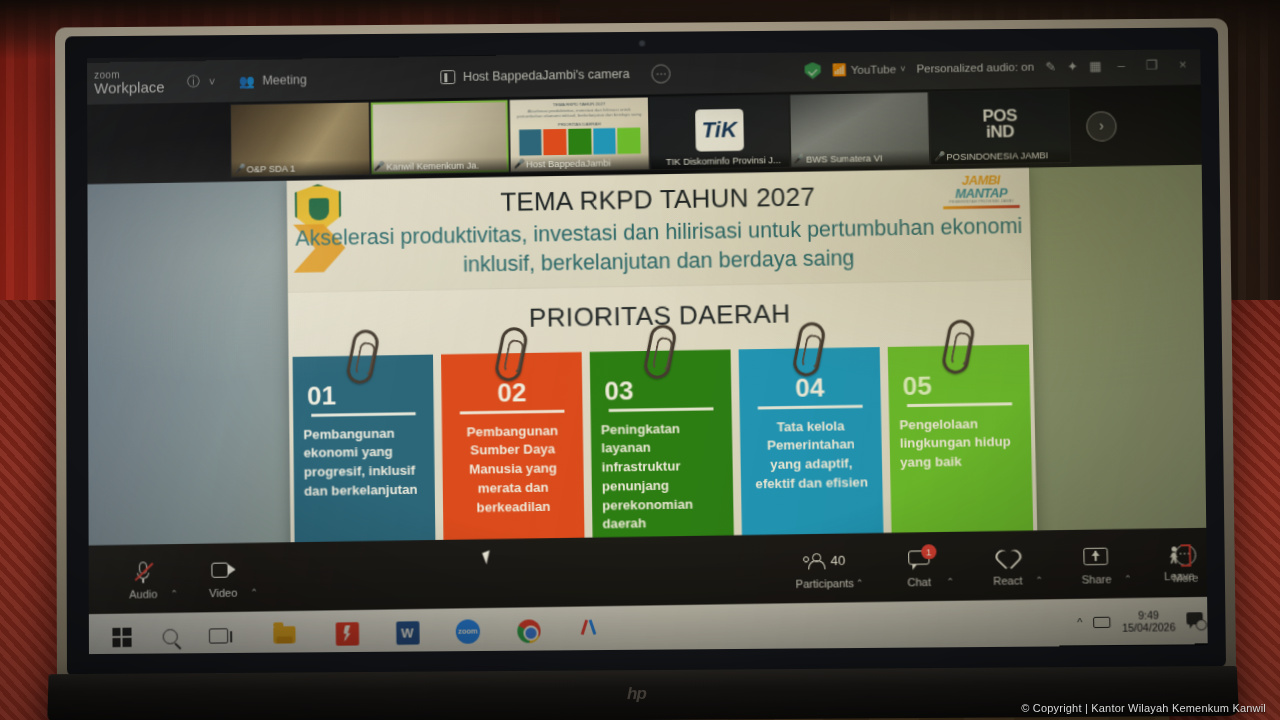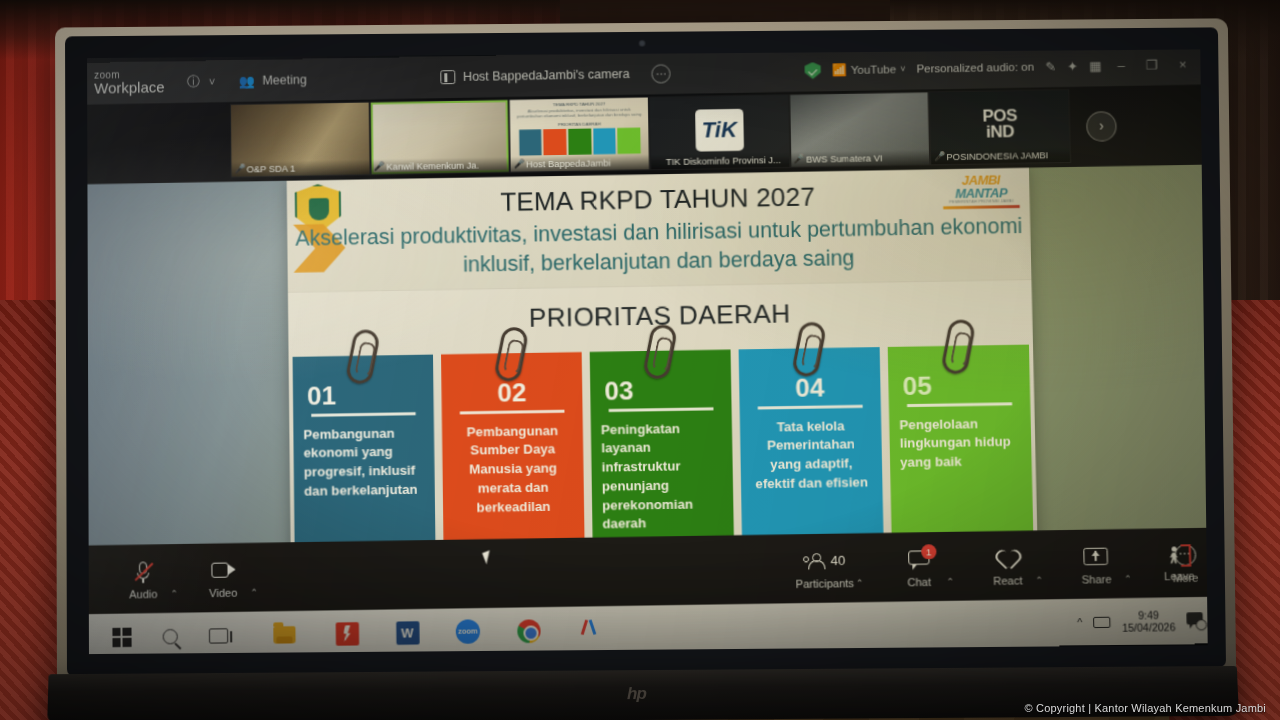--- a/index.html
+++ b/index.html
@@ -724,14 +724,14 @@
         </div>
       </div>
     </div>
 
     <div class="base">
       <div class="hp-logo">hp</div>
     </div>
   </div>
 
   <div class="room-vignette"></div>
-  <div class="copyright">© Copyright | Kantor Wilayah Kemenkum Jambi</div>
+  <div class="copyright">© Copyright | Kantor Wilayah Kemenkum Kanwil</div>
 </div>
 
 </body></html>

